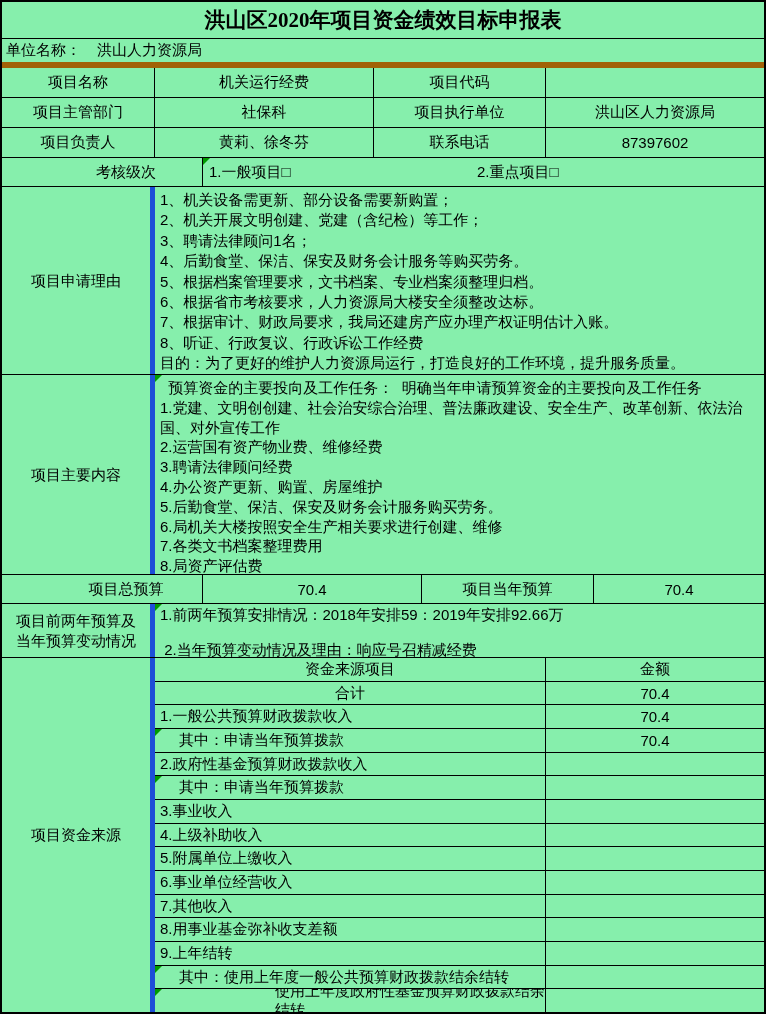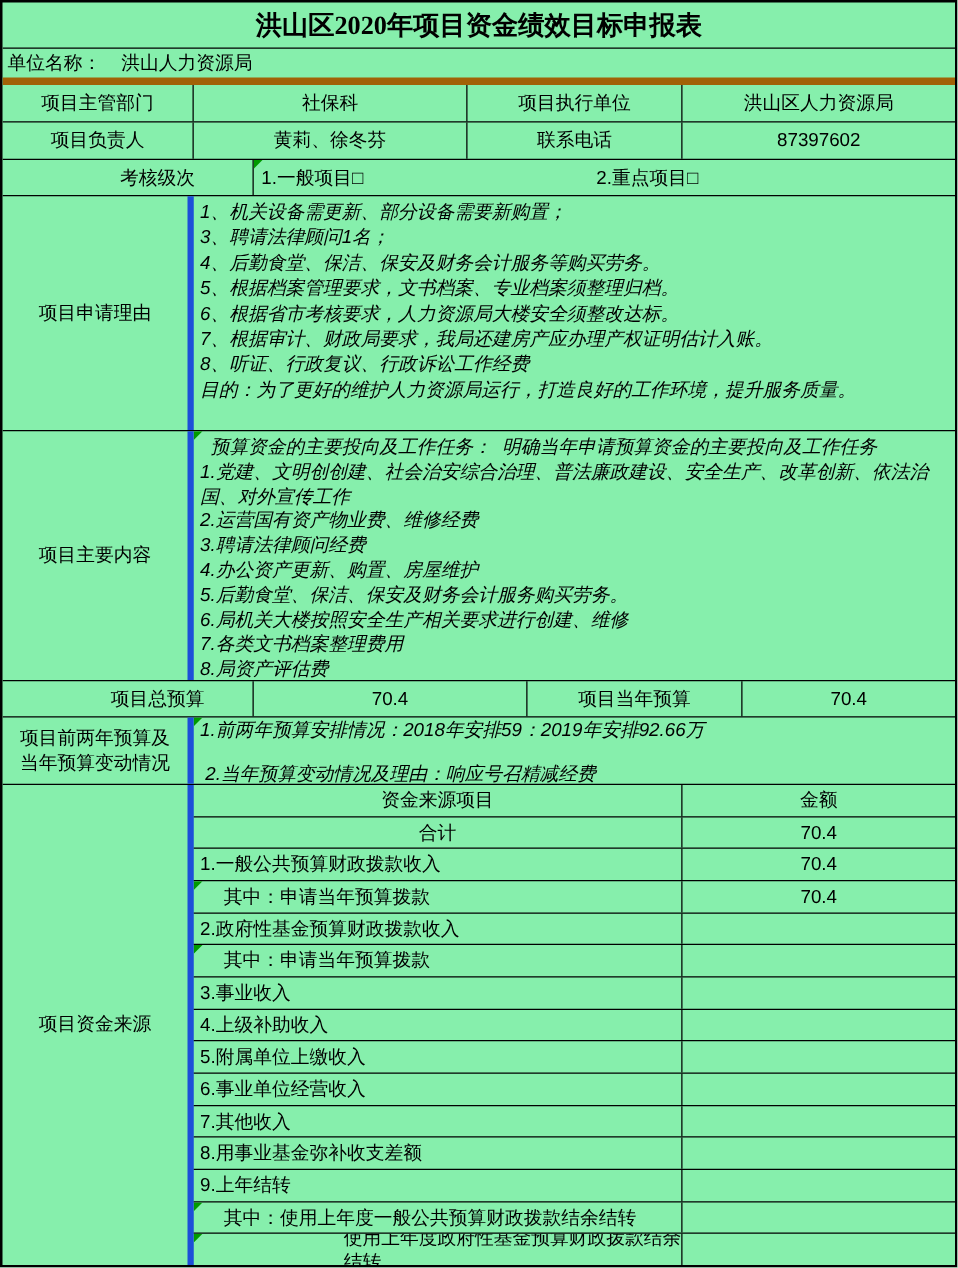--- a/index.html
+++ b/index.html
@@ -21,21 +21,21 @@
     border-right:1px solid #000;overflow:hidden;text-align:center;}
   .cell.last{border-right:none;}
   .c1{width:153px;flex:none;} .c2{width:219px;flex:none;} .c3{width:172px;flex:none;} .c4{flex:1;}
   .rel{position:relative;}
   .gtri{position:absolute;top:0;left:0;width:0;height:0;
     border-top:7px solid #009a00;border-right:7px solid transparent;}
   .big-row{flex:none;display:flex;font-size:15px;border-bottom:1px solid #000;}
   .label-cell{width:153px;flex:none;box-sizing:border-box;border-right:5px solid #1d4ed8;
     display:flex;align-items:center;justify-content:center;text-align:center;
     padding:0 8px;line-height:20px;}
-  .content-cell{flex:1;box-sizing:border-box;overflow:hidden;padding:3px 20px 0 3px;font-style:italic;}
+  .content-cell{flex:1;box-sizing:border-box;overflow:hidden;padding:3px 20px 0 3px;}
   .tline{white-space:pre-wrap;font-size:15px;line-height:20.4px;padding-left:2px;}
   .mline{white-space:pre-wrap;font-size:15px;line-height:19.8px;padding-left:2px;}
   .pline{white-space:pre-wrap;font-size:15px;line-height:23px;padding-left:2px;}
   .assess-content{flex:1;display:flex;align-items:center;padding-left:6px;overflow:hidden;}
   .opt1{width:268px;flex:none;}
   
   .fund-section{flex:1;display:flex;font-size:15px;min-height:0;}
   .fund-table{flex:1;display:flex;flex-direction:column;min-height:0;}
   .frow{flex:1;display:flex;border-bottom:1px solid #000;min-height:0;}
   .frow:last-child{border-bottom:none;}
@@ -50,20 +50,26 @@
 
 <div class="sheet">
 
   <div class="title-row">洪山区2020年项目资金绩效目标申报表</div>
 
   <div class="unit-row">
     <span>单位名称：</span>
     <span class="uval">洪山人力资源局</span>
   </div>
 
+  <div class="grid-row h29">
+    <div class="cell c1">项目名称</div>
+    <div class="cell c2">机关运行经费</div>
+    <div class="cell c3">项目代码</div>
+    <div class="cell c4 last"></div>
+  </div>
 
   <div class="grid-row h29">
     <div class="cell c1">项目主管部门</div>
     <div class="cell c2">社保科</div>
     <div class="cell c3">项目执行单位</div>
     <div class="cell c4 last">洪山区人力资源局</div>
   </div>
 
   <div class="grid-row h29">
     <div class="cell c1">项目负责人</div>
@@ -78,20 +84,21 @@
       <span class="gtri"></span>
       <span class="opt1">1.一般项目□</span>
       <span>2.重点项目□</span>
     </div>
   </div>
 
   <div class="big-row" style="height:187px;">
     <div class="label-cell">项目申请理由</div>
     <div class="content-cell rel">
       <div class="tline">1、机关设备需更新、部分设备需要新购置；</div>
+      <div class="tline">2、机关开展文明创建、党建（含纪检）等工作；</div>
       <div class="tline">3、聘请法律顾问1名；</div>
       <div class="tline">4、后勤食堂、保洁、保安及财务会计服务等购买劳务。</div>
       <div class="tline">5、根据档案管理要求，文书档案、专业档案须整理归档。</div>
       <div class="tline">6、根据省市考核要求，人力资源局大楼安全须整改达标。</div>
       <div class="tline">7、根据审计、财政局要求，我局还建房产应办理产权证明估计入账。</div>
       <div class="tline">8、听证、行政复议、行政诉讼工作经费</div>
       <div class="tline">目的：为了更好的维护人力资源局运行，打造良好的工作环境，提升服务质量。</div>
     </div>
   </div>
 

